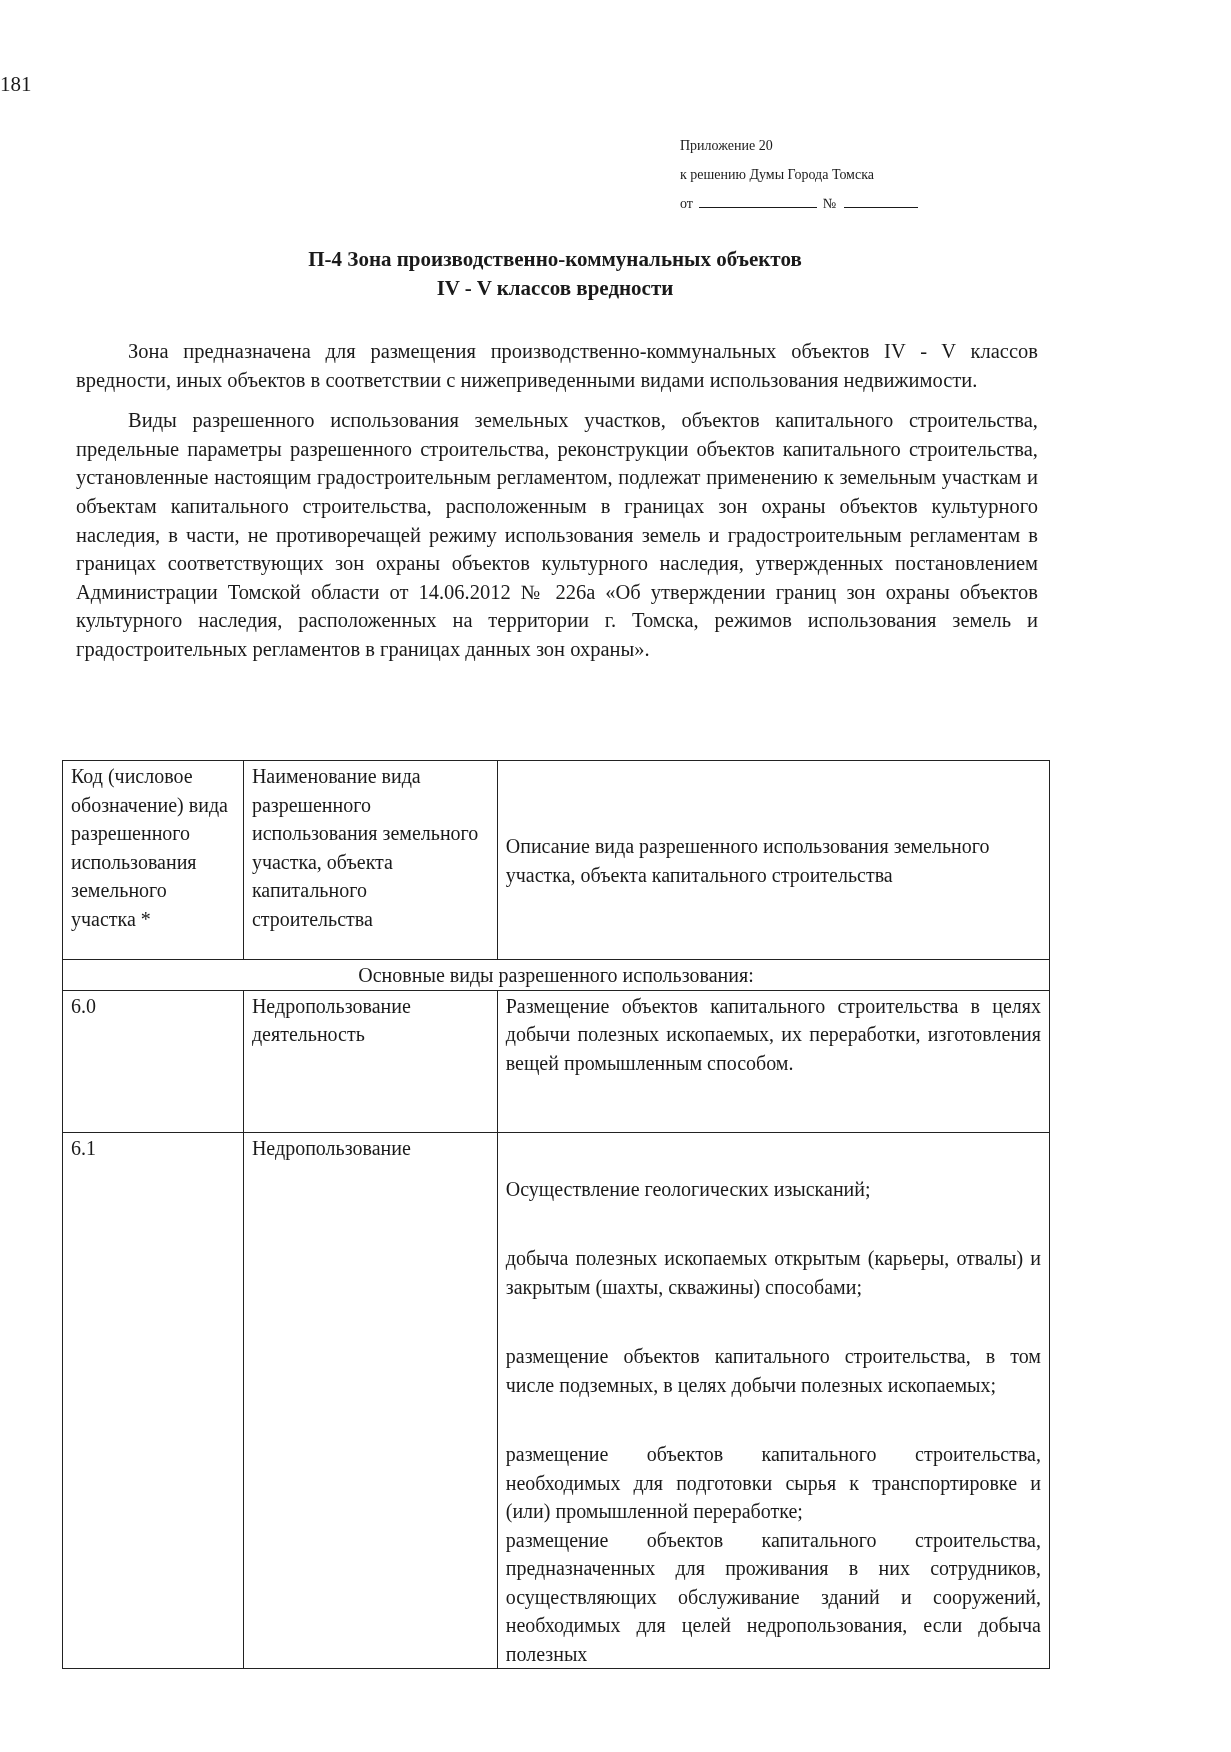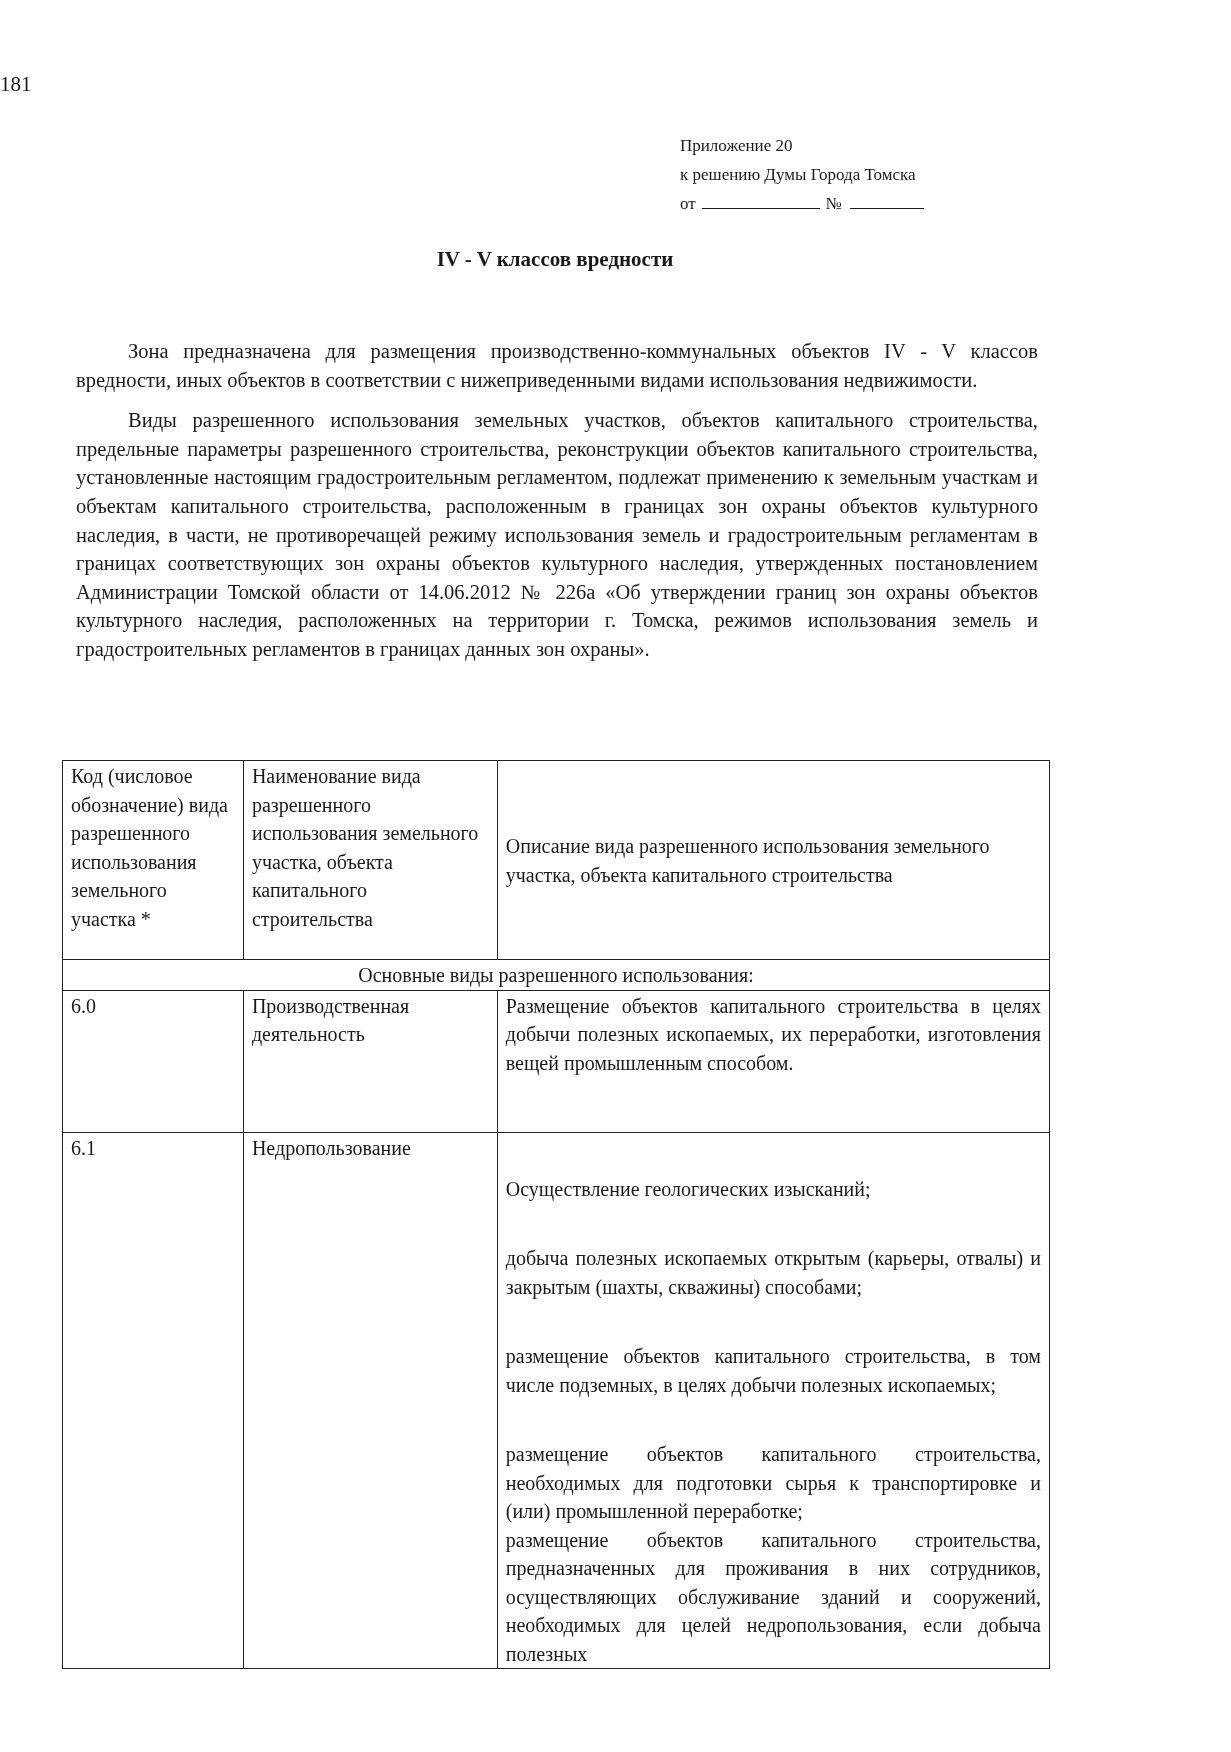--- a/index.html
+++ b/index.html
@@ -7,21 +7,21 @@
     width: 1231px; height: 1752px; position: relative; overflow: hidden;
     font-family: "Liberation Serif", "DejaVu Serif", serif;
     color: #1a1a1a;
   }
   .page-number {
     position: absolute; top: 72px; left: 0; width: 1110px; 
     font-size: 21px;
   }
   .appendix {
     position: absolute; top: 131px; left: 680px;
-    font-size: 17px; line-height: 29px;
+    font-size: 14px; line-height: 29px;
   }
   .appendix .blank { display: inline-block; border-bottom: 1px solid #1a1a1a; height: 18px; vertical-align: baseline; }
   .appendix .blank.date { width: 118px; margin: 0 6px; }
   .appendix .blank.num { width: 74px; margin-left: 8px; }
   .title {
     position: absolute; top: 245px; left: 0; width: 1110px; text-align: center;
     font-weight: bold; font-size: 21px; line-height: 29px;
   }
   .body-text {
     position: absolute; top: 325px; left: 64px; width: 986px;
@@ -54,20 +54,21 @@
 
 <div class="appendix">
   <div>Приложение 20</div>
   <div>к решению Думы Города Томска</div>
   <div>
     <span>от</span><span class="blank date"></span><span>№</span><span class="blank num"></span>
   </div>
 </div>
 
 <div class="title">
+  <div>П-4 Зона производственно-коммунальных объектов</div>
   <div>IV - V классов вредности</div>
 </div>
 
 <div class="body-text">
   <p>Зона предназначена для размещения производственно-коммунальных объектов IV - V классов вредности, иных объектов в соответствии с нижеприведенными видами использования недвижимости.</p>
   <p>Виды разрешенного использования земельных участков, объектов капитального строительства, предельные параметры разрешенного строительства, реконструкции объектов капитального строительства, установленные настоящим градостроительным регламентом, подлежат применению к земельным участкам и объектам капитального строительства, расположенным в границах зон охраны объектов культурного наследия, в части, не противоречащей режиму использования земель и градостроительным регламентам в границах соответствующих зон охраны объектов культурного наследия, утвержденных постановлением Администрации Томской области от 14.06.2012 № 226а «Об утверждении границ зон охраны объектов культурного наследия, расположенных на территории г. Томска, режимов использования земель и градостроительных регламентов в границах данных зон охраны».</p>
 </div>
 
 <table class="regs">
   <colgroup>
@@ -79,21 +80,21 @@
       <tr class="hdr-row">
     <td>Код (числовое обозначение) вида разрешенного использования земельного участка *</td>
     <td>Наименование вида разрешенного использования земельного участка, объекта капитального строительства</td>
     <td class="desc-hdr">Описание вида разрешенного использования земельного участка, объекта капитального строительства</td>
   </tr>
   <tr class="section-row">
     <td colspan="3">Основные виды разрешенного использования:</td>
   </tr>
   <tr class="row-60">
     <td>6.0</td>
-    <td>Производственная деятельность</td>
+    <td>Недропользование деятельность</td>
     <td class="justify-last-left">Размещение объектов капитального строительства в целях добычи полезных ископаемых, их переработки, изготовления вещей промышленным способом.</td>
   </tr>
   <tr class="row-61">
     <td>6.1</td>
     <td>Недропользование</td>
     <td>
       <span class="line-block justify-last-left">Осуществление геологических изысканий;</span>
       <span class="line-block justify-last-left">добыча полезных ископаемых открытым (карьеры, отвалы) и закрытым (шахты, скважины) способами;</span>
       <span class="line-block justify-last-left">размещение объектов капитального строительства, в том числе подземных, в целях добычи полезных ископаемых;</span>
       <span class="line-block justify-last-left">размещение объектов капитального строительства, необходимых для подготовки сырья к транспортировке и (или) промышленной переработке;</span>

